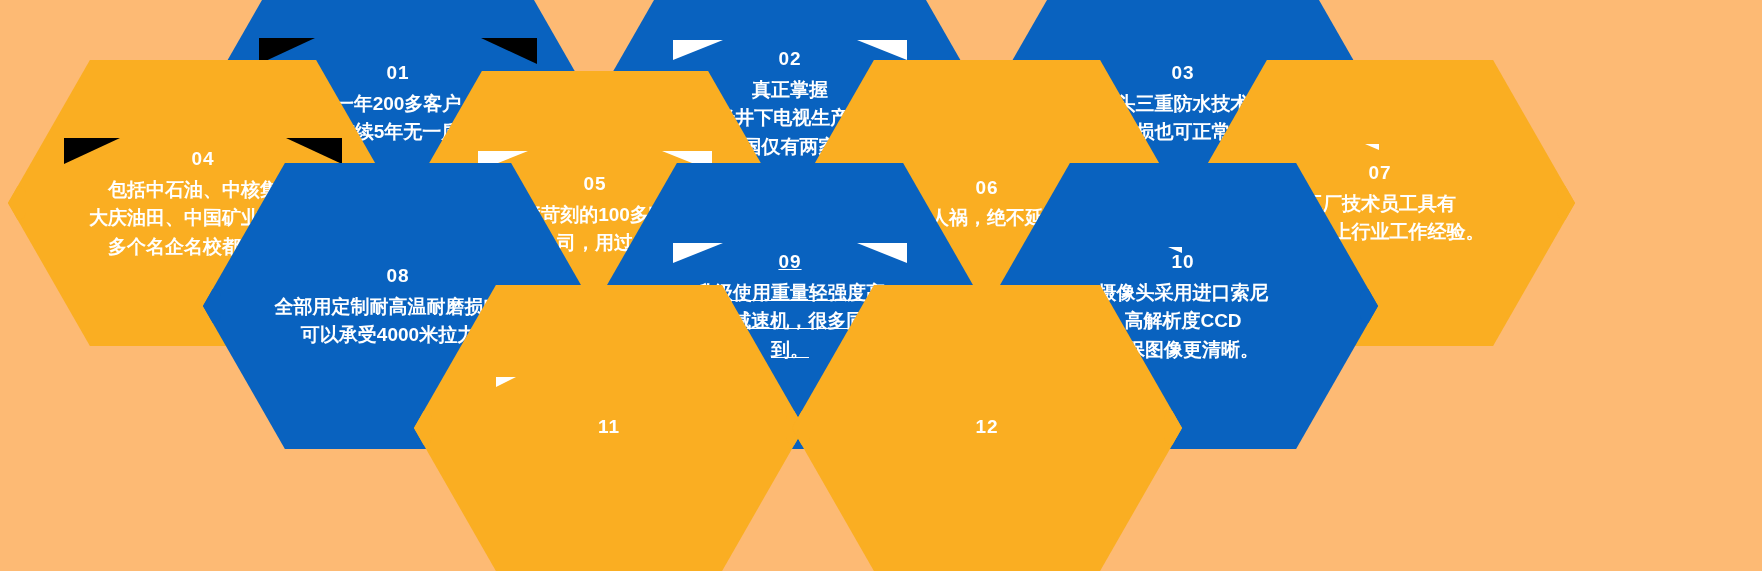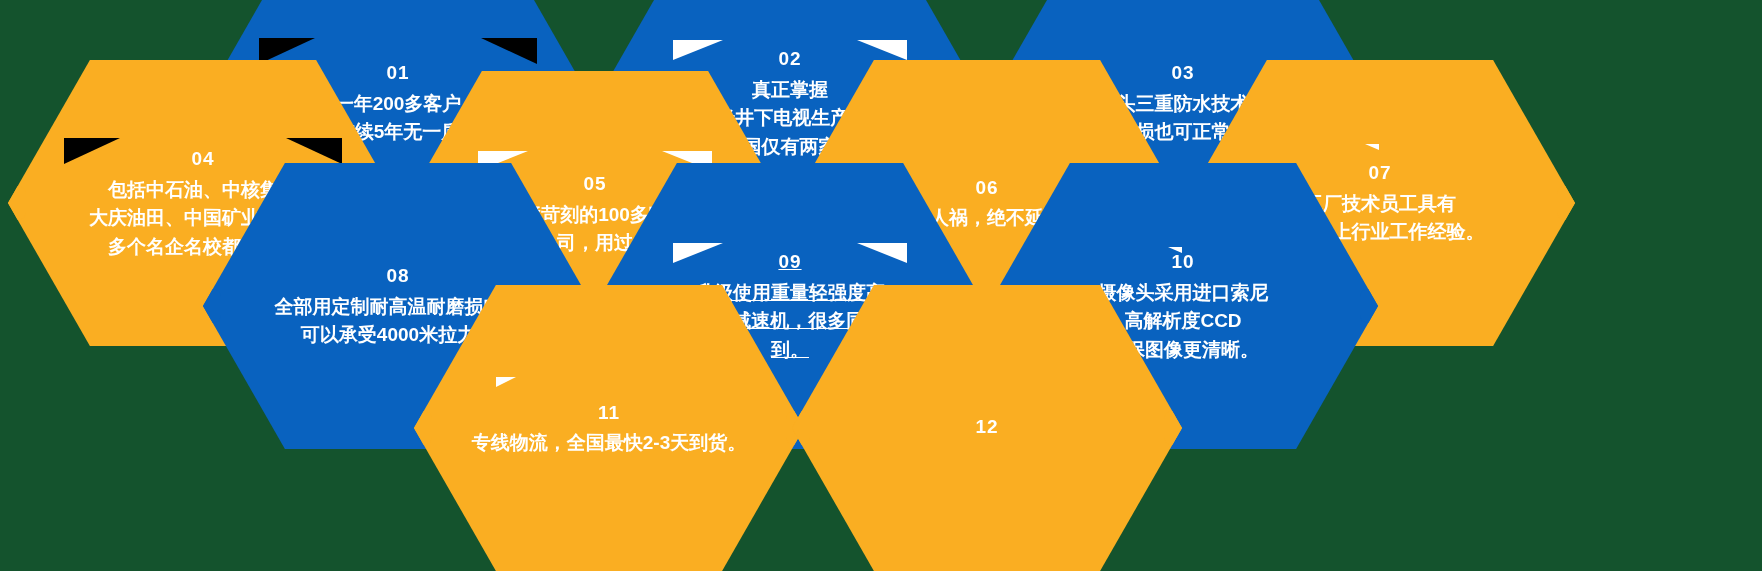--- a/index.html
+++ b/index.html
@@ -5,21 +5,21 @@
   html, body {
     margin: 0;
     padding: 0;
     background: #ffffff;
   }
   #stage {
     position: relative;
     width: 1762px;
     height: 571px;
     overflow: hidden;
-    background: #14532d;
+    background: #fdba74;
     font-family: "Liberation Sans", "DejaVu Sans", sans-serif;
   }
 
   
   .hex {
     position: absolute;
     width: 390px;
     height: 286px;
     
     clip-path: polygon(
@@ -193,20 +193,19 @@
       <div class="hex-num">10</div>
       <div class="hex-text">摄像头采用进口索尼
 高解析度CCD
 确保图像更清晰。</div>
     </div>
     <div class="hex orange" style="left: 414px; top: 285px;">
       <span class="nub l"></span>
       <span class="nub r"></span>
       <span class="notch left" style="left: 82px; top: 92px; border-top-width: 10px; border-right-width: 20px;"></span>
       <div class="hex-num">11</div>
-      <div class="hex-text">专线物流，全国最快2-3天到货。</div>
     </div>
     <div class="hex orange" style="left: 792px; top: 285px;">
       <span class="nub l"></span>
       <span class="nub r"></span>
       <div class="hex-num">12</div>
     </div>
   </div>
 
 </body></html>

